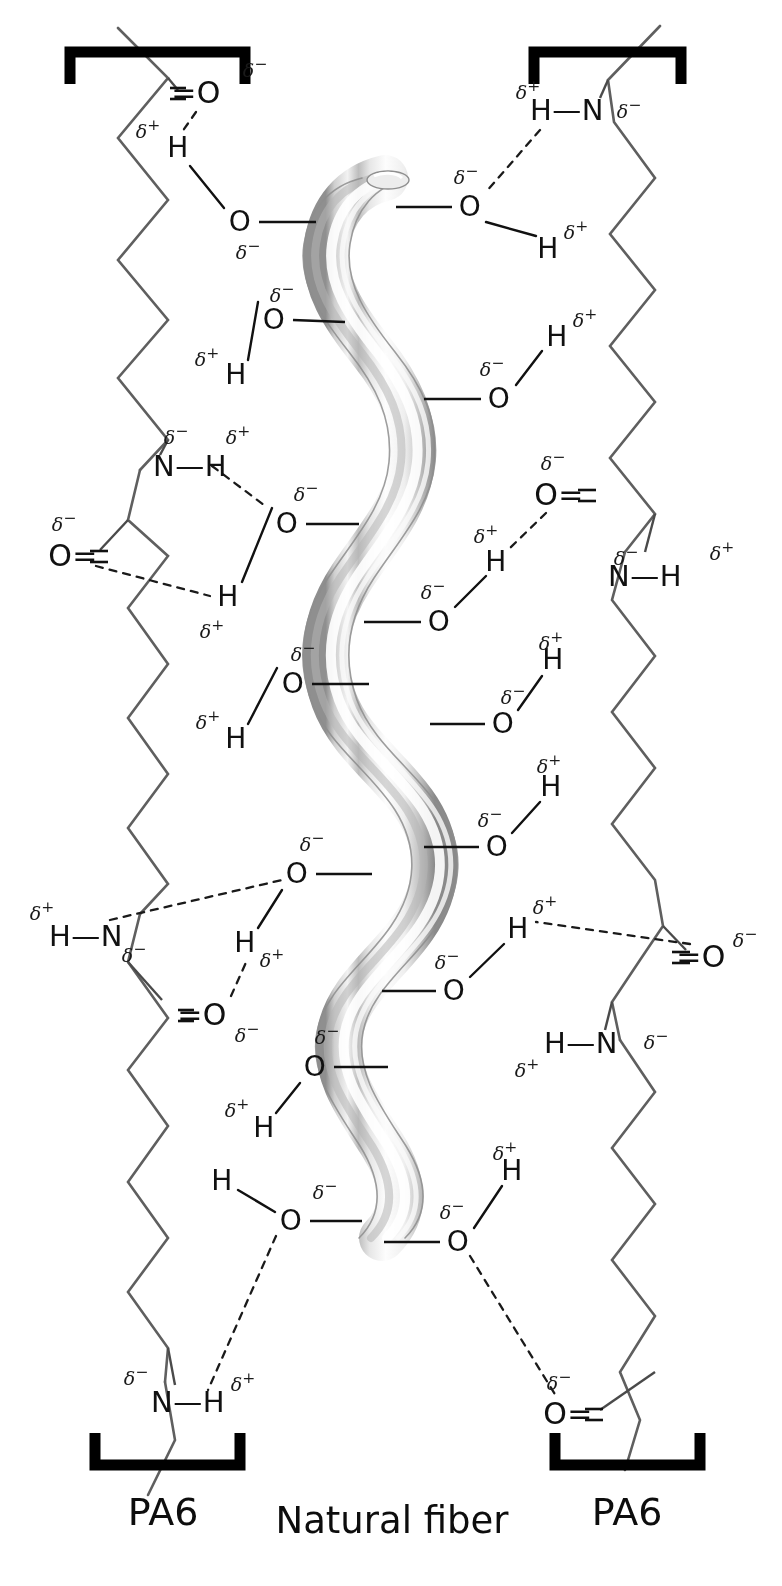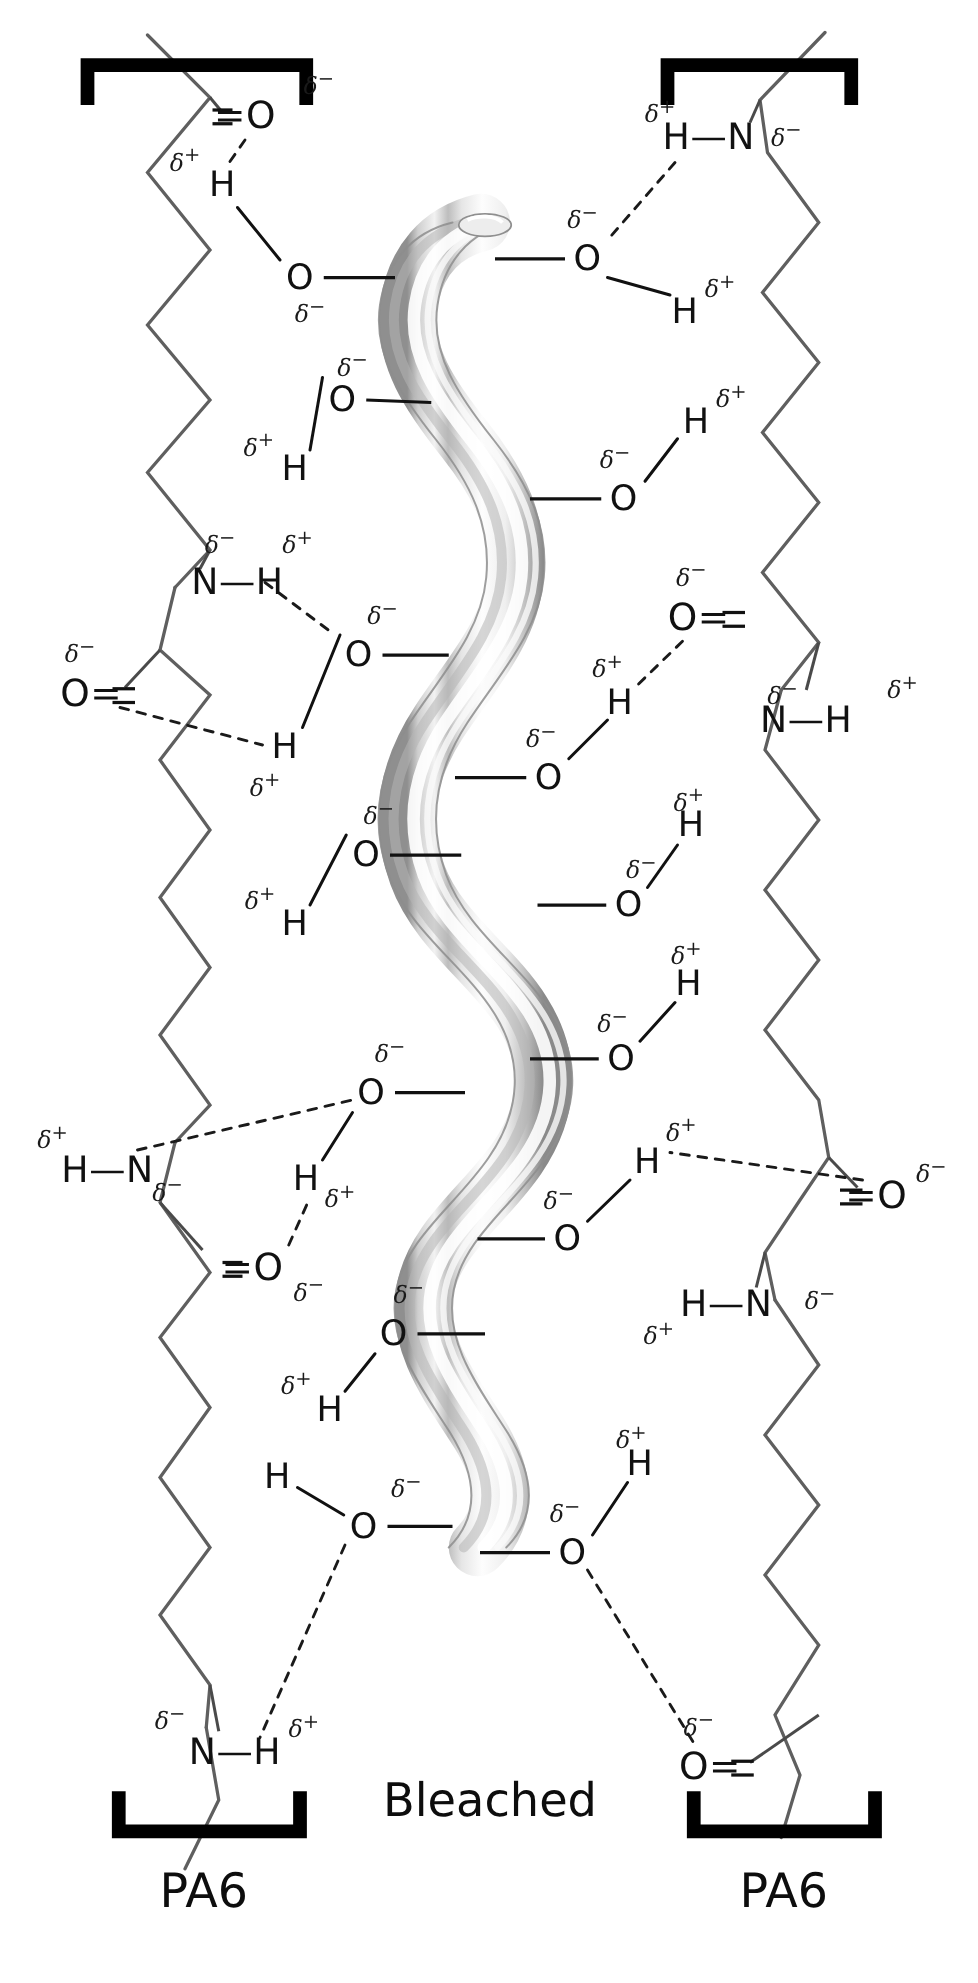--- a/index.html
+++ b/index.html
@@ -355,16 +355,16 @@
       <div class="delta" style="left: 656px; top: 1042px;">δ<sup>−</sup></div>
       <div class="delta" style="left: 505px; top: 1153px;">δ<sup>+</sup></div>
       <div class="delta" style="left: 452px; top: 1212px;">δ<sup>−</sup></div>
       <div class="delta" style="left: 559px; top: 1383px;">δ<sup>−</sup></div>
     </div>
 
   <div class="caption" style="left:163px; top:1513px;">PA6</div>
 
   <div class="caption" style="left:627px; top:1513px;">PA6</div>
 
-  <div class="caption small" style="left:392px; top:1441px;">Bleached</div>
-
+
+  <div class="caption small" style="left:392px; top:1521px;">Natural fiber</div>
 
 </div>
 
 </body></html>

